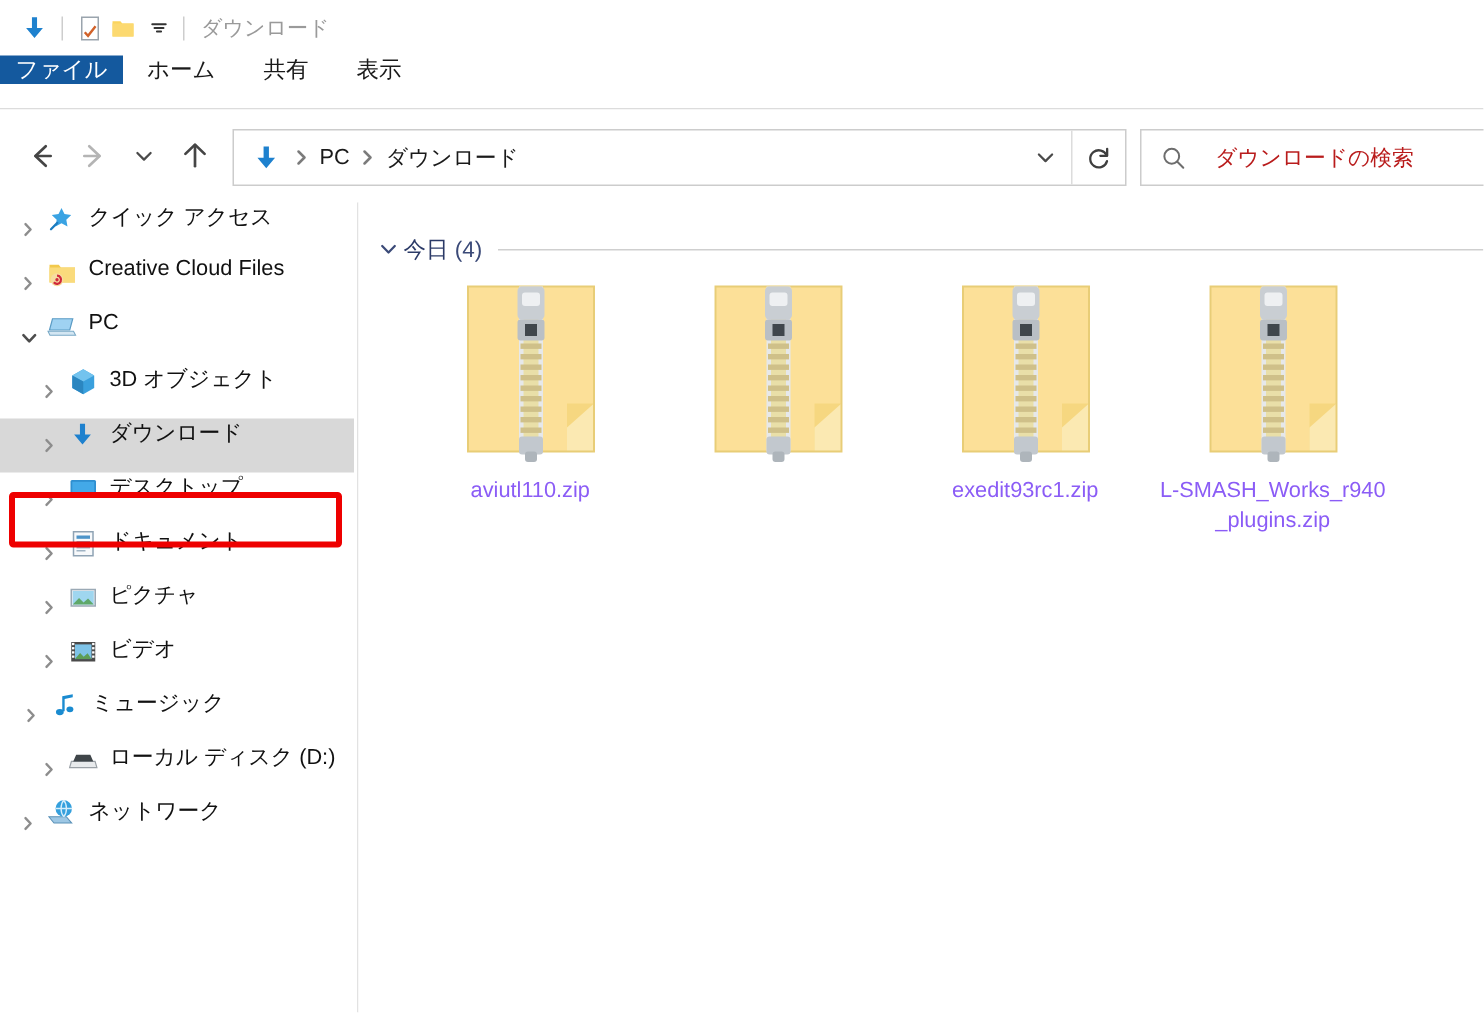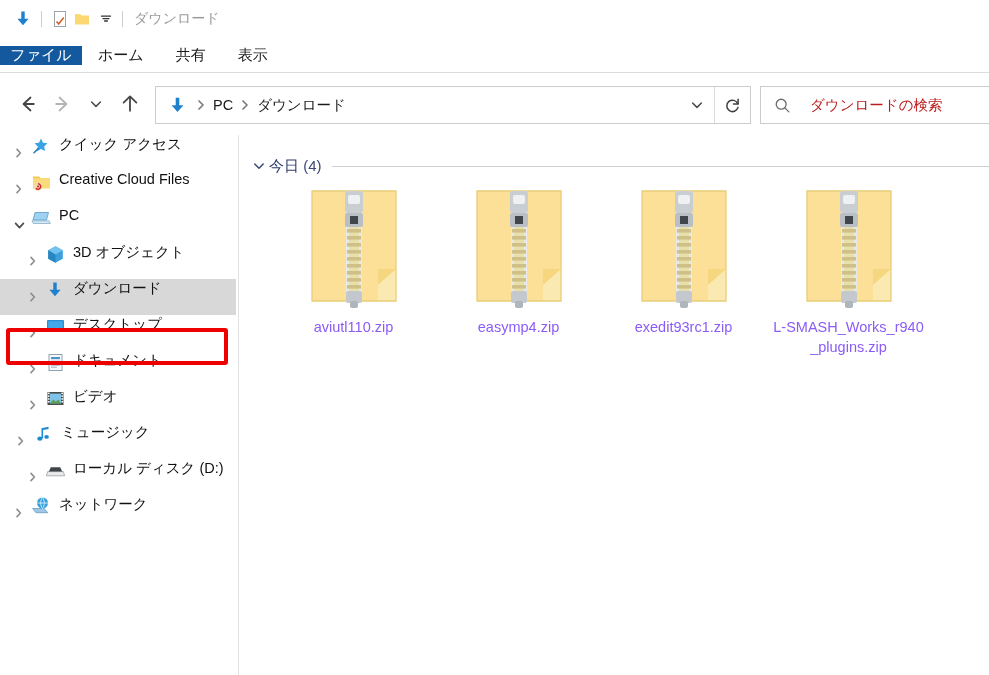--- a/index.html
+++ b/index.html
@@ -62,21 +62,21 @@
     white-space: nowrap;
   }
 
   
   .ribbon {
     position: absolute;
     left: 0; top: 37px;
     width: 944px; height: 36px;
     background: #ffffff;
     display: flex;
-    align-items: center;
+    align-items: flex-start;
   }
   .tab {
     display: flex;
     align-items: center;
     justify-content: center;
     font-size: 15px;
     color: #1a1a1a;
     padding: 0 16px;
     white-space: nowrap;
     box-sizing: border-box;
@@ -513,20 +513,35 @@
       <span class="tree-icon">
         <svg width="21" height="21" viewBox="0 0 21 21">
           <rect x="4" y="2.5" width="13" height="16" fill="#f7f9fb" stroke="#8fa3b4" stroke-width="1"></rect>
           <rect x="6" y="5" width="9" height="2.2" fill="#4d94c9"></rect>
           <path d="M6 9.2h9M6 11.2h9M6 13.2h9M6 15.2h6" stroke="#9fb3c4" stroke-width="1"></path>
         </svg>
       </span>
       <span class="tree-label">ドキュメント</span>
     </div>
 
+    <div class="tree-row" style="padding-left:22px;">
+      <span class="tw">
+        <svg width="12" height="12" viewBox="0 0 12 12">
+            <path d="M4 2.4l3.4 3.6L4 9.6" fill="none" stroke="#8d8d8d" stroke-width="1.6" stroke-linecap="round" stroke-linejoin="round"></path>
+          </svg>
+      </span>
+      <span class="tree-icon">
+        <svg width="21" height="21" viewBox="0 0 21 21">
+          <rect x="2.5" y="5" width="16" height="11" fill="#e8eef3" stroke="#9aa9b5" stroke-width="1"></rect>
+          <rect x="3.5" y="6" width="14" height="9" fill="#9fd6ef"></rect>
+          <path d="M3.5 15l4.2-4.4 3 3 3-2.6 3.8 4z" fill="#5fa86a"></path>
+        </svg>
+      </span>
+      <span class="tree-label">ピクチャ</span>
+    </div>
 
     <div class="tree-row" style="padding-left:22px;">
       <span class="tw">
         <svg width="12" height="12" viewBox="0 0 12 12">
             <path d="M4 2.4l3.4 3.6L4 9.6" fill="none" stroke="#8d8d8d" stroke-width="1.6" stroke-linecap="round" stroke-linejoin="round"></path>
           </svg>
       </span>
       <span class="tree-icon">
         <svg width="21" height="21" viewBox="0 0 21 21">
           <rect x="2.5" y="4" width="16" height="13" fill="#4a4a4a"></rect>
@@ -676,21 +691,20 @@
                 <rect x="41" y="109" width="14" height="3.6"></rect>
             </g>
             <rect x="39" y="8" width="18" height="22" rx="3" fill="#c9ced3"></rect>
             <rect x="42" y="12" width="12" height="9" rx="2" fill="#eef0f2"></rect>
             <rect x="39" y="30" width="18" height="14" rx="2" fill="#b9bfc5"></rect>
             <rect x="44" y="33" width="8" height="8" fill="#3f464c"></rect>
             <rect x="40" y="108" width="16" height="12" rx="2" fill="#c2c8ce"></rect>
             <rect x="44" y="118" width="8" height="7" rx="2" fill="#aeb5bb"></rect>
           </svg>
         </span>
-        <span class="tile-label">easymp4.zip</span>
       </div>
 
       <div class="tile">
         <span class="tile-icon">
           <svg width="96" height="126" viewBox="0 0 96 126">
             <path d="M6 8h84v110H6z" fill="#fce098"></path>
             <path d="M72 86h18v32H72z" fill="#f6d780"></path>
             <path d="M90 86l-18 16v16h18z" fill="#fbe9b2"></path>
             <path d="M6 8h84v110H6z" fill="none" stroke="#e8cd77" stroke-width="1.3"></path>
             <rect x="40" y="8" width="16" height="110" fill="#e6e8ea"></rect>

